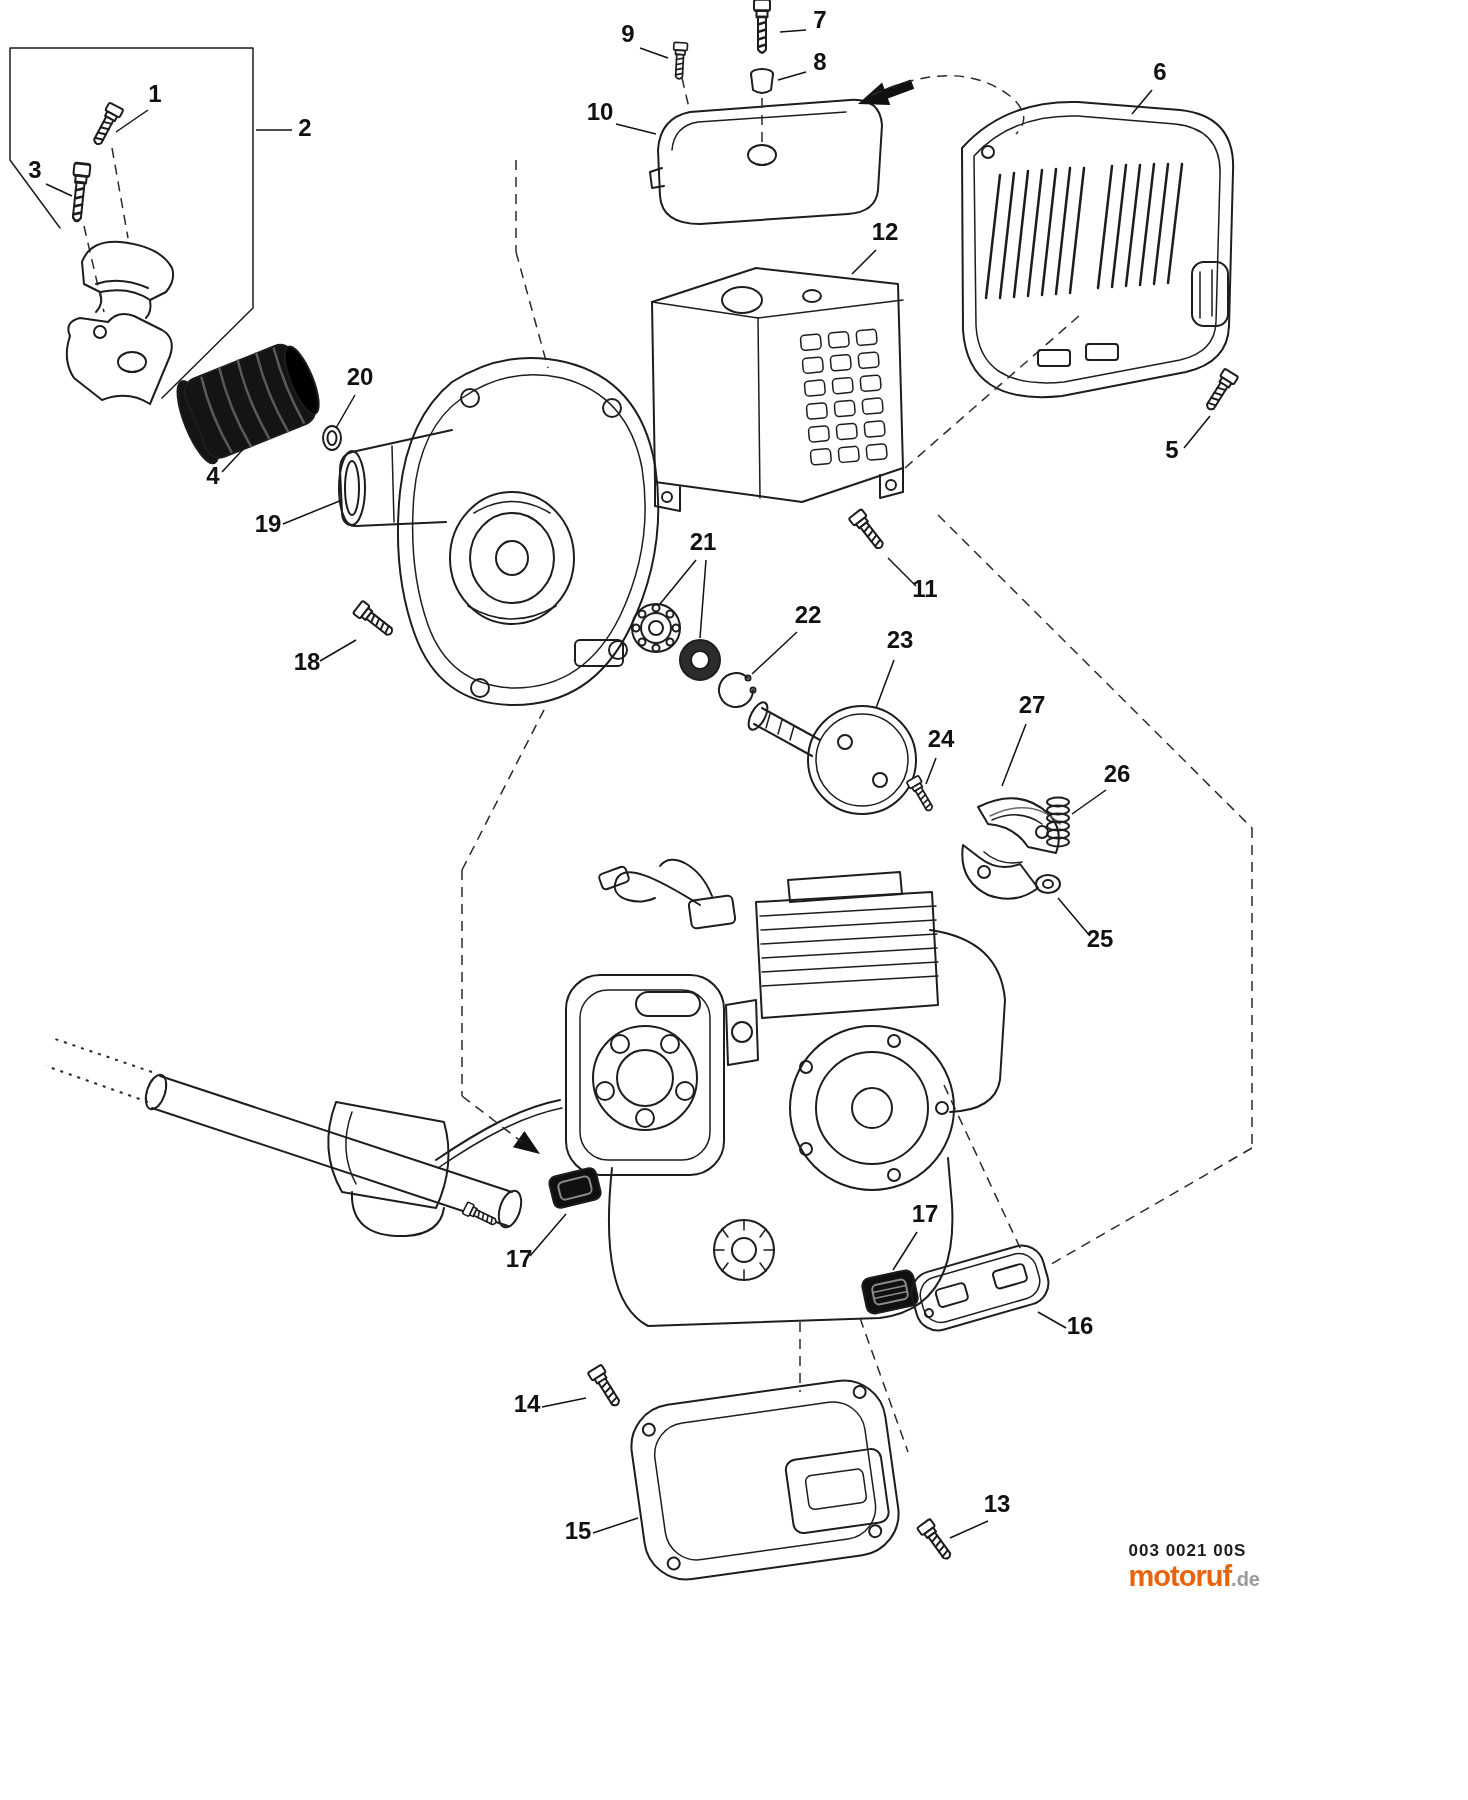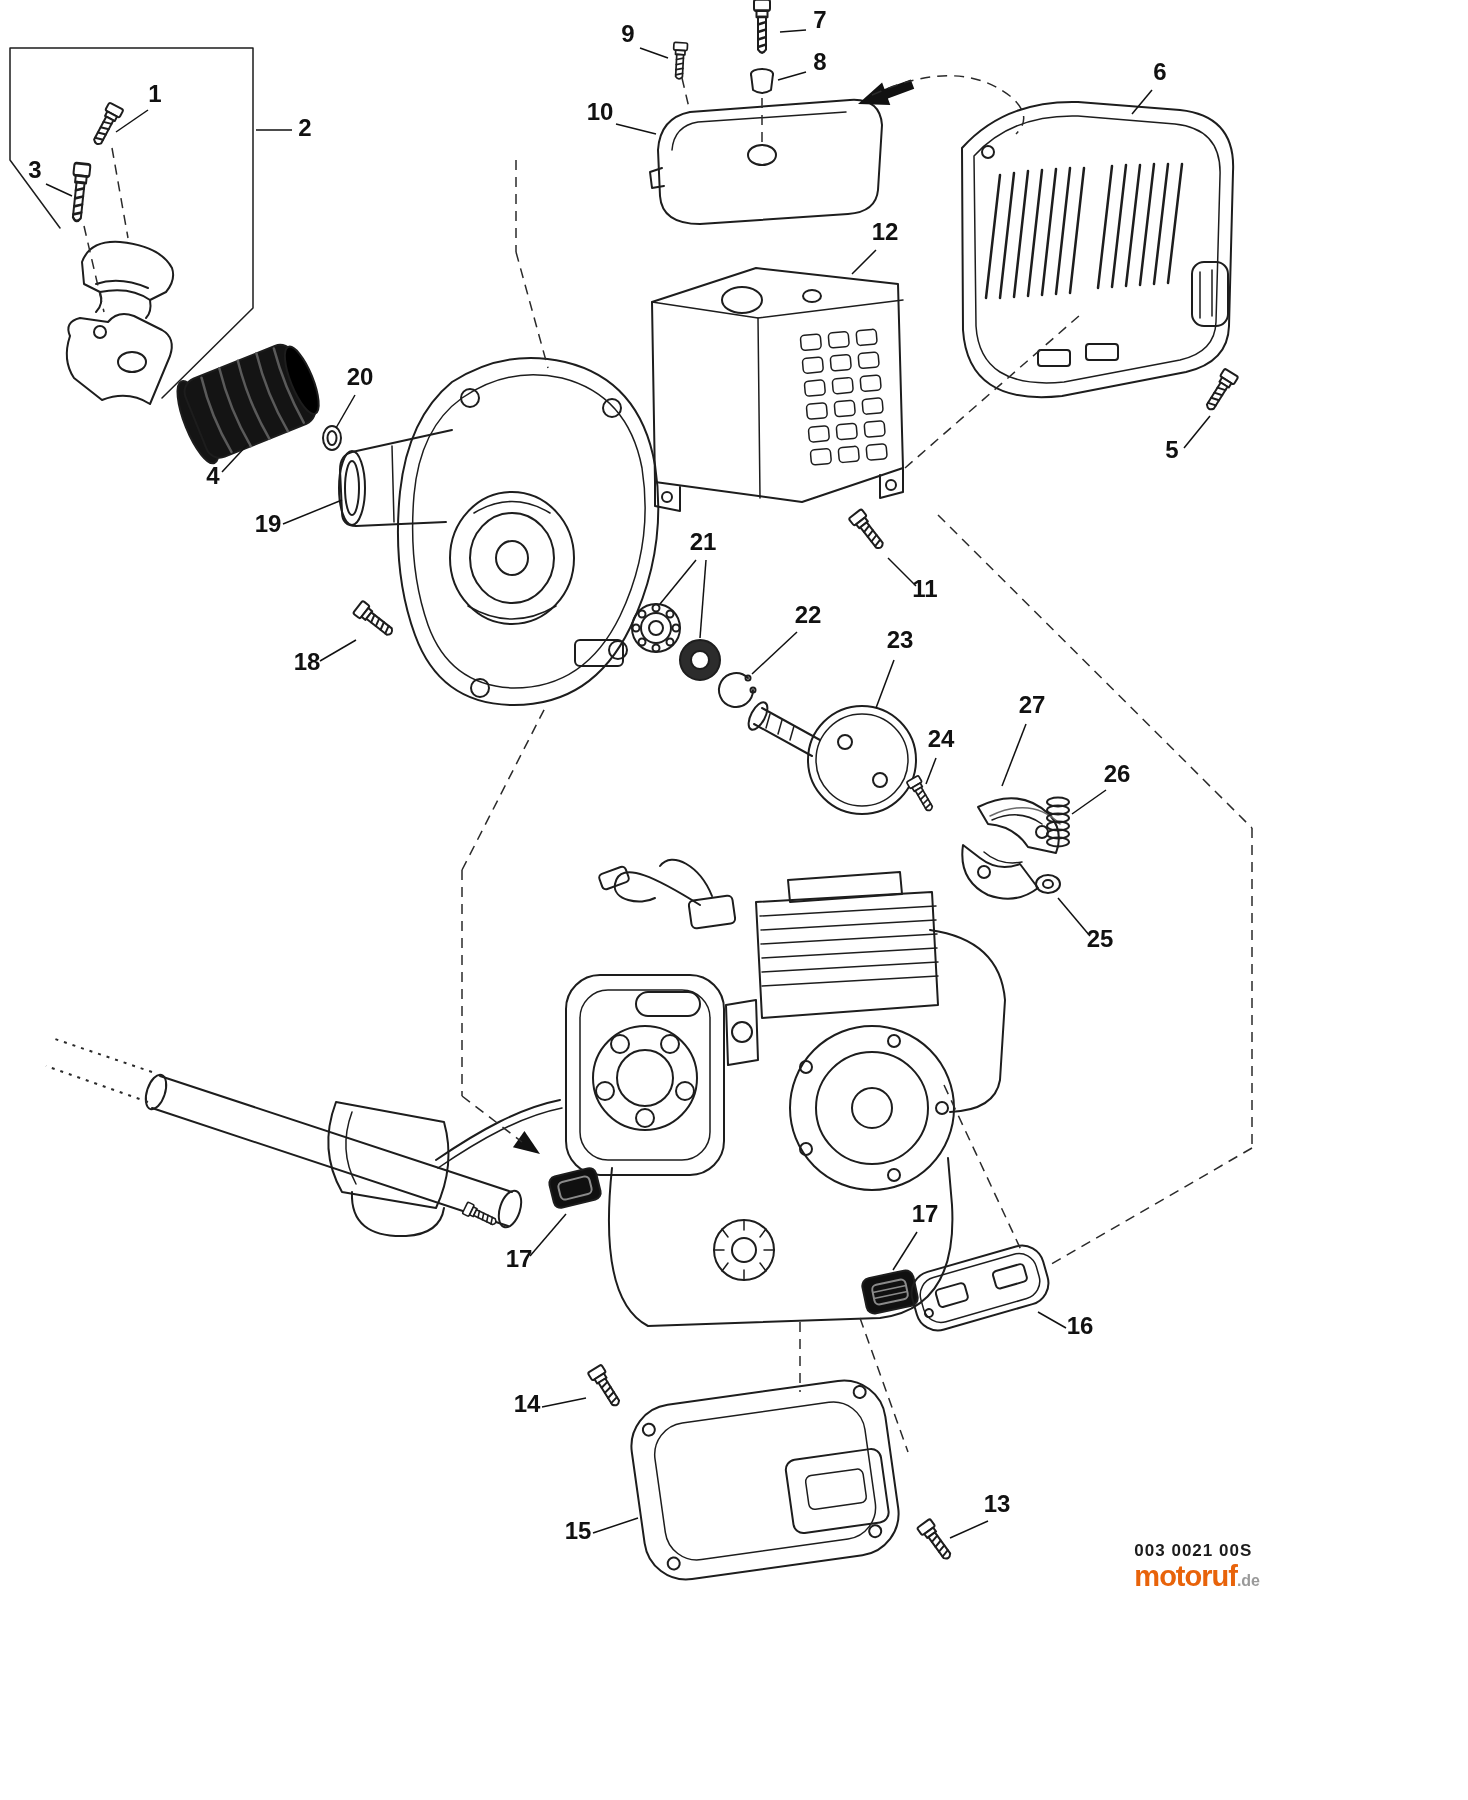--- a/index.html
+++ b/index.html
@@ -4,21 +4,21 @@
 <style>
   html,body{margin:0;padding:0;background:#ffffff;}
   #page{position:relative;width:1468px;height:1800px;background:#ffffff;overflow:hidden;
         font-family:"Liberation Sans", sans-serif;}
   svg{position:absolute;left:0;top:0;}
   .part-label{font:bold 24px "Liberation Sans", sans-serif;fill:#111;text-anchor:middle;}
   .leader{stroke:#111;stroke-width:1.5;}
   #footer{position:absolute;top:1542px;right:208px;text-align:left;line-height:1.1;}
   #part-code{font-weight:bold;font-size:17px;color:#1c1c1c;letter-spacing:1px;}
   #logo{font-weight:bold;font-size:29px;color:var(--logo-color,#e8630a);letter-spacing:-1px;}
-  #logo-tld{font-weight:bold;font-size:16px;color:var(--logo-tld-color,#9a9a9a);letter-spacing:0;}
+  #logo-tld{font-weight:bold;font-size:20px;color:var(--logo-tld-color,#9a9a9a);letter-spacing:0;}
 </style>
 </head>
 <body>
 
 <div id="page">
 
 <svg id="art" viewBox="0 0 1468 1800" width="1468" height="1800" xmlns="http://www.w3.org/2000/svg">
 
   <defs>
     <g id="screw" stroke="#1d1d1d" stroke-width="2" fill="#ffffff" stroke-linejoin="round">

